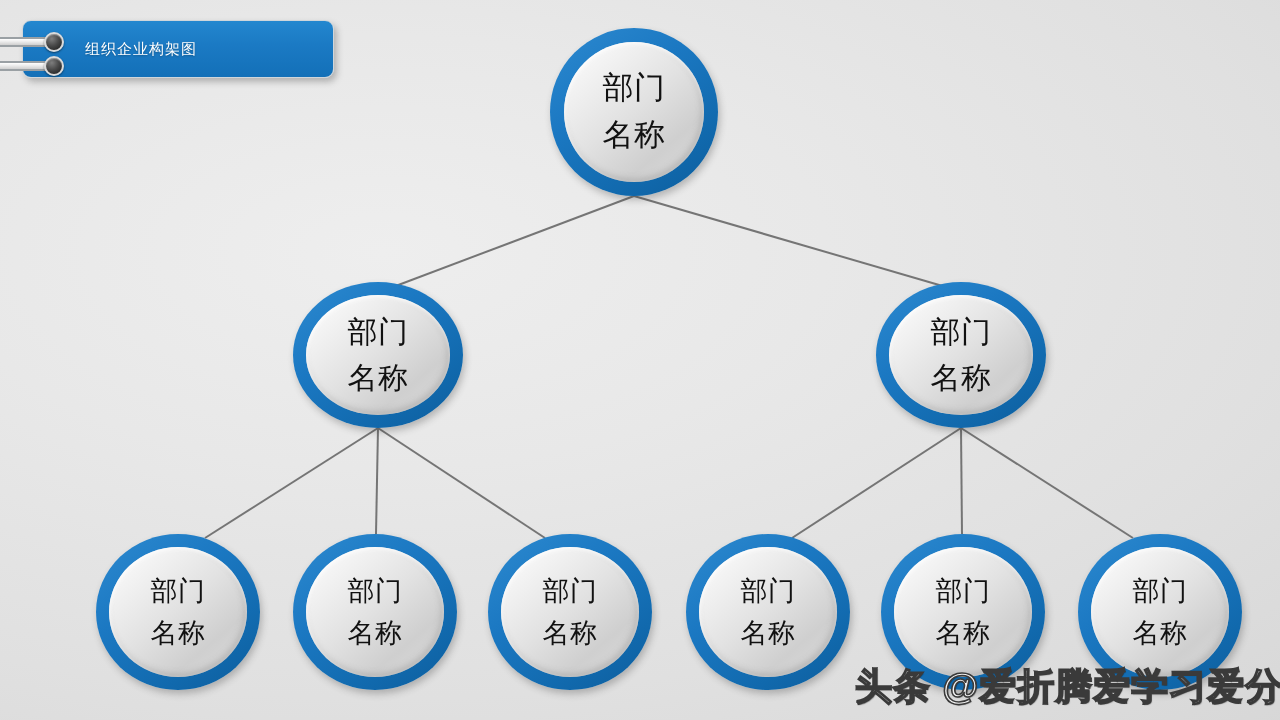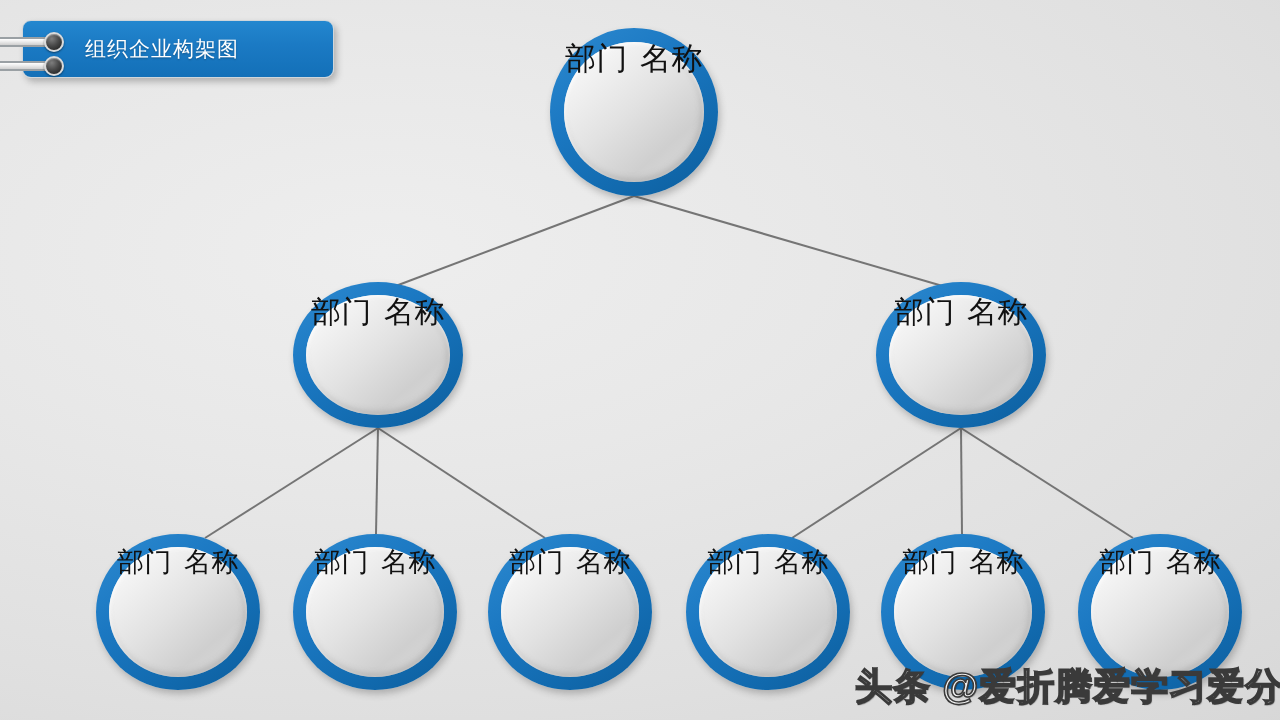--- a/index.html
+++ b/index.html
@@ -29,22 +29,22 @@
     border-radius:50%;
     background: linear-gradient(145deg, #2d8ad0 0%, #1b78c2 38%, #1169ad 75%, #0d5d9c 100%);
   }
   .node .inner {
     position:absolute;
     border-radius:50%;
     background:
       linear-gradient(140deg, #ffffff 0%, #f4f4f4 18%, #e2e2e2 48%, #cfcfcf 74%, #dcdcdc 100%);
     box-shadow: inset 1px 2px 4px rgba(255,255,255,.95),
                 inset -2px -3px 6px rgba(120,120,120,.35);
-    display:flex; flex-direction:row;
-    justify-content:center;gap:12px;
+    display:flex; flex-direction:column;
+    align-items:center; justify-content:center;gap:12px;
   }
   .node .label-line {
     color:#111;
     line-height:1.12;
     white-space:nowrap;
     font-weight:400;
     letter-spacing:.5px;
   }
 
   
@@ -67,21 +67,21 @@
     width:312px; height:58px;
     background: linear-gradient(180deg, #2387cf 0%, #1b7ac4 42%, #1370b8 100%);
     border-radius:9px;
     border:1px solid #cfd6db;
     box-shadow: 3px 4px 6px rgba(90,90,90,.38);
     display:flex; align-items:center;
   }
   #title-banner .title-text {
     margin-left:62px;
     color:#ffffff;
-    font-size:21px;
+    font-size:15px;
     letter-spacing:1px;
     text-shadow: 0 1px 2px rgba(0,0,0,.28);
   }
   .binder {
     position:absolute;
     left:-30px;
     width:76px; height:14px;
     display:flex; align-items:center;
   }
   .binder .wire {

